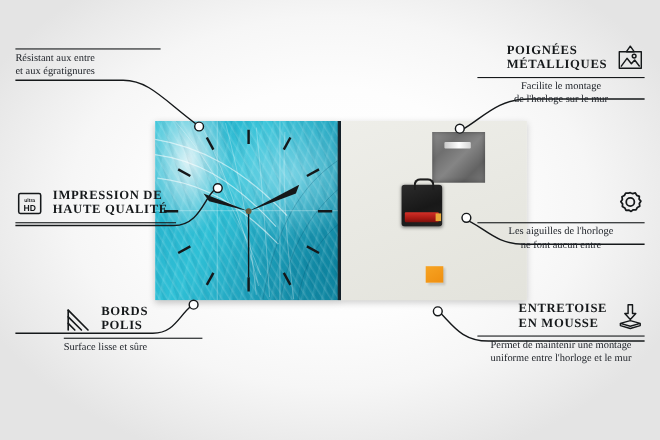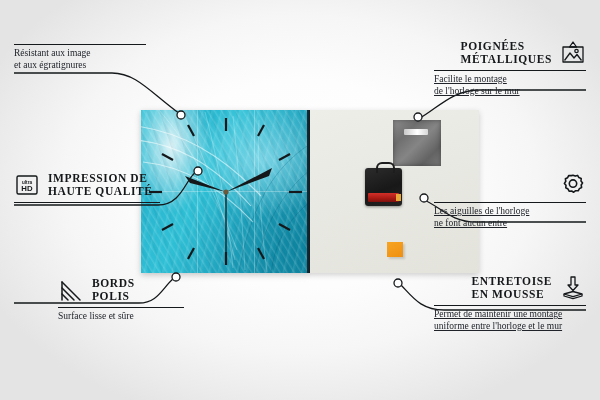--- a/index.html
+++ b/index.html
@@ -182,21 +182,21 @@
     height: 1px;
     background: #16191b;
     margin-top: 4px;
   }
   .callout .desc {
     font-size: 9.5px;
     line-height: 11.5px;
     color: #20242a;
     margin-top: 3px;
   }
-  .callout.right .desc { text-align: left; text-decoration: underline; }
+  .callout.right .desc { text-align: center; }
   .icon-box {
     width: 26px;
     height: 26px;
     flex: 0 0 26px;
     display: block;
   }
 
   svg { display: block; overflow: visible; }
   #leaders {
     position: absolute;
@@ -294,21 +294,21 @@
       <circle cx="176" cy="277" r="4"></circle>
       <circle cx="418" cy="117" r="4"></circle>
       <circle cx="424" cy="198" r="4"></circle>
       <circle cx="398" cy="283" r="4"></circle>
     </g>
   </svg>
 
   <div class="callout left" style="left:14px; top:40px; width:132px;">
     <div class="rule"></div>
     <div class="desc">
-      <span>Résistant aux image</span><br>
+      <span>Résistant aux entre</span><br>
       <span>et aux égratignures</span>
     </div>
   </div>
 
   <div class="callout left" style="left:14px; top:172px; width:146px;">
     <div class="title-row">
       <span class="icon-box">
         <svg viewBox="0 0 26 26">
           <rect x="3" y="4" width="20" height="18" rx="1.5" fill="none" stroke="#15181a" stroke-width="1.4"></rect>
           <text x="13" y="11.6" font-family="Liberation Sans, sans-serif" font-size="4.6" font-weight="bold" fill="#15181a" text-anchor="middle">ultra</text>

